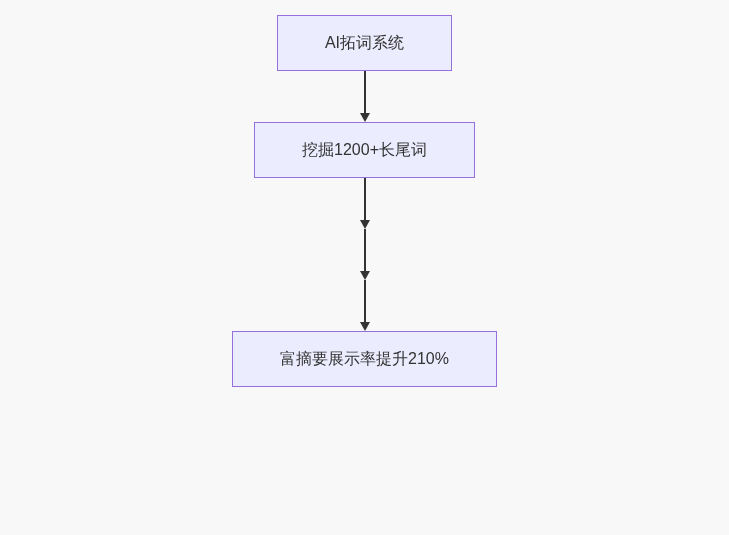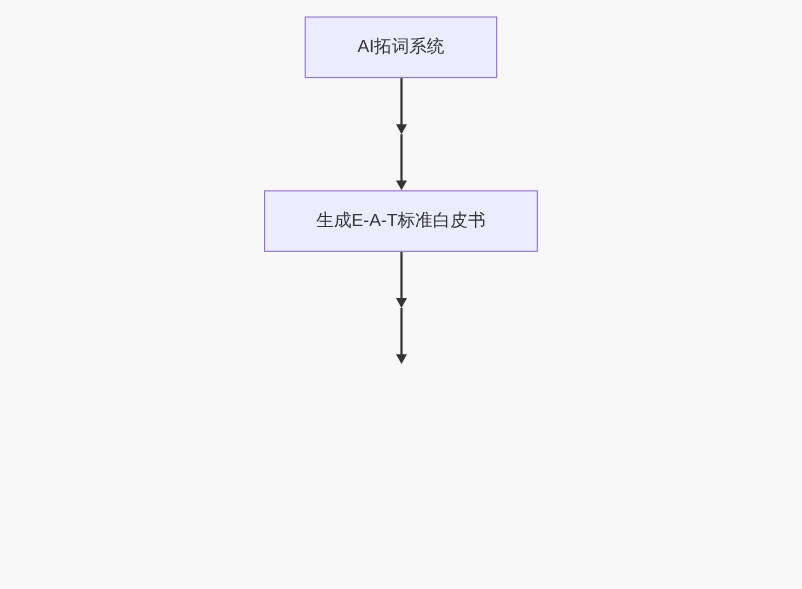--- a/index.html
+++ b/index.html
@@ -70,35 +70,38 @@
 
   <div class="node">
     <span class="node-label">AI拓词系统</span>
   </div>
 
   <div class="arrow">
     <div class="line"></div>
     <div class="head"></div>
   </div>
 
-
-  <div class="arrow">
-    <div class="line"></div>
-    <div class="head"></div>
-  </div>
-
   <div class="node">
-    <span class="node-label">生成E-A-T标准白皮书</span>
+    <span class="node-label">挖掘1200+长尾词</span>
   </div>
 
   <div class="arrow">
     <div class="line"></div>
     <div class="head"></div>
   </div>
 
 
   <div class="arrow">
     <div class="line"></div>
     <div class="head"></div>
   </div>
 
 
+  <div class="arrow">
+    <div class="line"></div>
+    <div class="head"></div>
+  </div>
+
+  <div class="node">
+    <span class="node-label">富摘要展示率提升210%</span>
+  </div>
+
 </div>
 
 </body></html>

